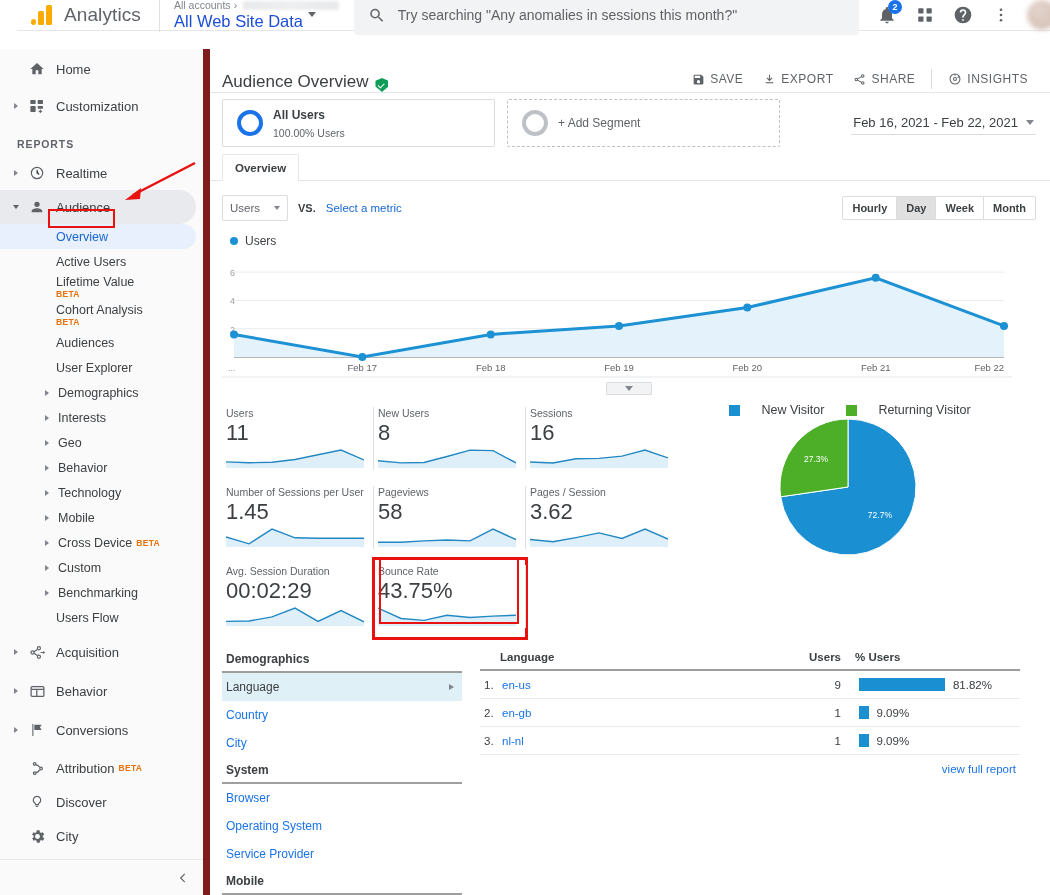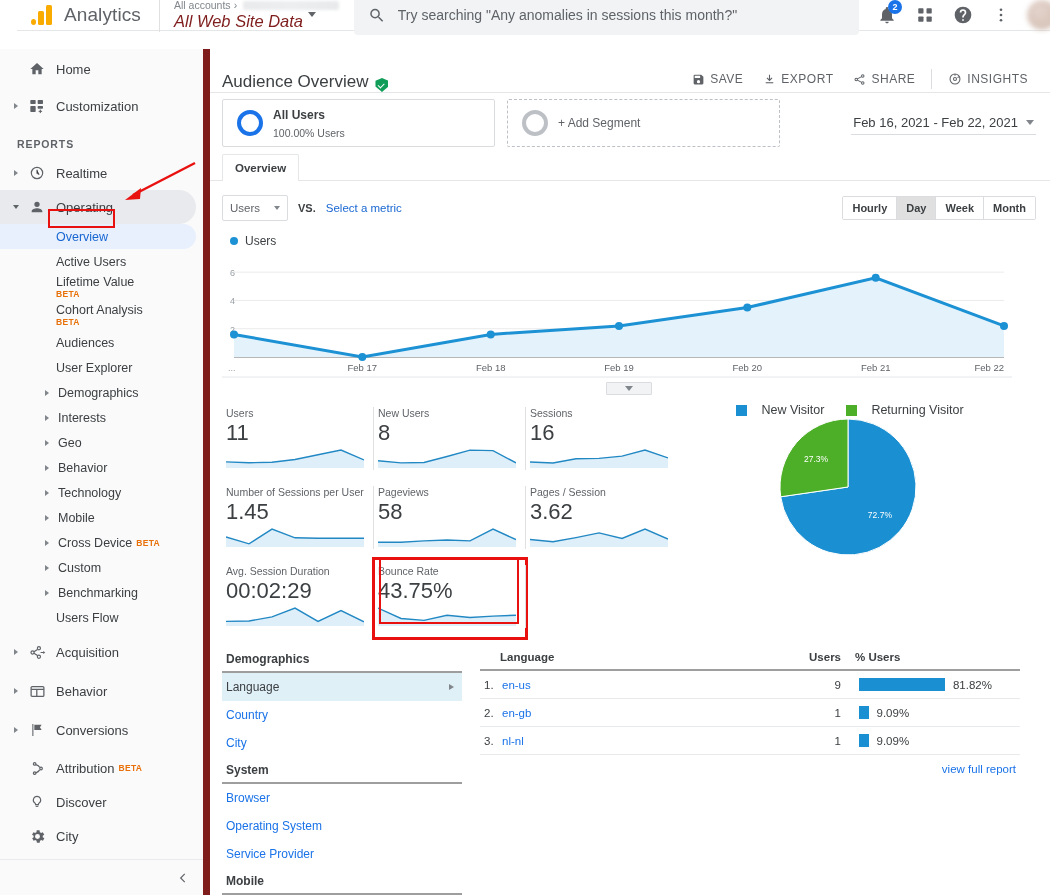--- a/index.html
+++ b/index.html
@@ -26,21 +26,21 @@
   .logo-text { font-size: 19px; color: #5f6368; margin-left: 9px; letter-spacing: .1px; }
   .topbar-divider { width: 1px; height: 34px; background: #e0e0e0; margin: 0 14px 0 2px; }
 
   .acct { width: 170px; }
   .acct-crumb { font-size: 10.5px; color: #80868b; display: flex; align-items: center; gap: 3px; }
   .crumb-blur {
     display: inline-block; width: 96px; height: 9px;
     background: linear-gradient(90deg,#e9eaec,#eceef0,#e7e9eb);
     border-radius: 2px; filter: blur(1.4px); margin-left: 3px;
   }
-  .acct-name { font-size: 16.5px; color: #7f1d1d; display: flex; gap: 5px; margin-top: 1px; font-style: italic; }
+  .acct-name { font-size: 16.5px; color: #1d4ed8; display: flex; gap: 5px; margin-top: 1px; }
   .caret-down { width: 0; height: 0; border-left: 4px solid transparent; border-right: 4px solid transparent; border-top: 5px solid #5f6368; }
 
   .searchbox {
     width: 505px; height: 40px; background: #f1f3f4; border-radius: 4px;
     display: flex; align-items: center; padding: 0 14px; margin-left: 10px;
   }
   .searchbox input {
     border: none; background: transparent; outline: none; width: 100%;
     font-size: 14px; color: #3c4043; font-family: "Liberation Sans", sans-serif; margin-left: 12px;
   }
@@ -178,21 +178,21 @@
   .mcard.bordered::after {
     content: ""; position: absolute; right: 0; top: 6px; bottom: 10px; width: 1px; background: #e0e0e0;
   }
   .mcard-label { font-size: 10.5px; color: #5f6368; }
   .mcard-value { font-size: 22px; color: #3c4043; font-weight: 300; margin-top: 1px; line-height: 26px; }
   .spark { margin-top: 2px; }
   .mcard.highlight { outline: 3px solid #e8110f; outline-offset: -1px; }
 
   .pie-area { width: 300px; margin-left: 22px; padding-top: 2px; }
   .pie-legend { display: flex; align-items: center; justify-content: center; gap: 22px; }
-  .pl { display: flex; align-items: center; gap: 14px; font-size: 12.5px; color: #3c4043; }
+  .pl { display: flex; align-items: center; gap: 21px; font-size: 12.5px; color: #3c4043; }
   .pl-sw { width: 11px; height: 11px; }
 
   
   .bottom-area { display: flex; padding: 8px 14px 0 12px; }
   .demo-col { width: 240px; }
   .demo-head {
     font-size: 12px; font-weight: bold; color: #3c4043; padding: 6px 0 5px 4px;
     border-bottom: 2px solid #9e9e9e;
   }
   .demo-row {
@@ -337,21 +337,21 @@
 
     <div class="nav-item selected-parent">
       <span class="nav-arrow">
           <i class="arrow-down"></i>
         </span>
       <span class="nav-icon">
         <svg width="16" height="16" viewBox="0 0 24 24">
             <path fill="#5f6368" d="M12 12a4 4 0 100-8 4 4 0 000 8zm0 2c-3.3 0-8 1.7-8 4.5V20h16v-1.5c0-2.8-4.7-4.5-8-4.5z"></path>
           </svg>
       </span>
-      <span class="nav-label">Operating</span>
+      <span class="nav-label">Audience</span>
     </div>
 
     <div class="sub-item active">
       <span class="sub-label">Overview</span>
     </div>
     <div class="sub-item">
       <span class="sub-label">Active Users</span>
     </div>
     <div class="sub-item two-line" style="height:28px;align-items:flex-start;">
       <span>

